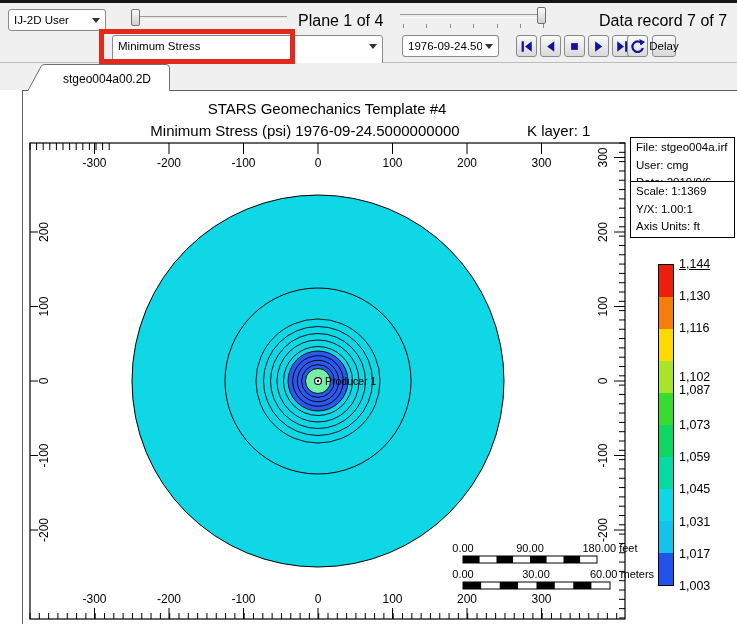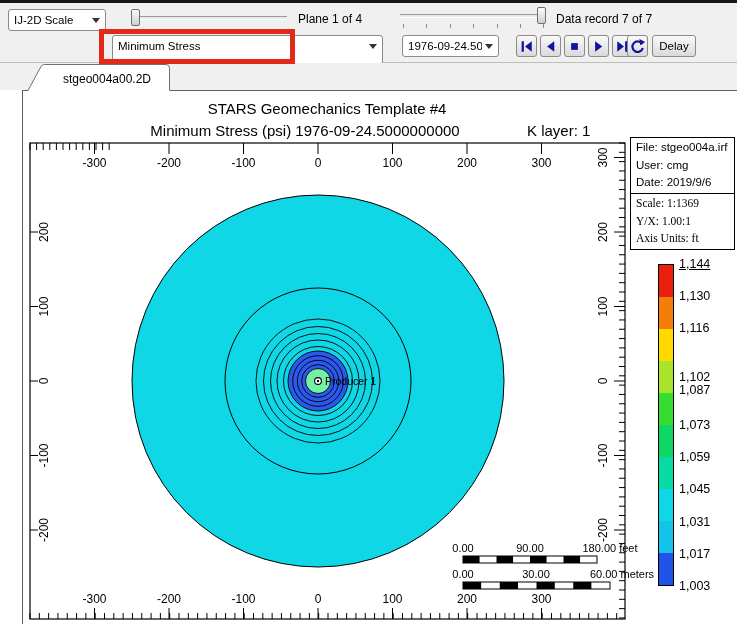--- a/index.html
+++ b/index.html
@@ -10,29 +10,29 @@
   
   #top-edge { left:0; top:0; width:737px; height:3px; background:#161616; }
 
   
   #toolbar { left:0; top:3px; width:737px; height:60px; background:#f0f0f0; border-bottom:1px solid #bdbdbd; }
   .combo { position:absolute; background:#ffffff; border:1px solid #8a8a8a; border-radius:3px;
     font-size:11.5px; color:#000; overflow:hidden; }
   .combo .ctext { position:absolute; left:5px; top:0; line-height:20px; white-space:nowrap; overflow:hidden; }
   .combo .arrow { position:absolute; right:5px; top:8px; width:0; height:0;
     border-left:4px solid transparent; border-right:4px solid transparent; border-top:5px solid #333; }
-  .tlabel { position:absolute; font-size:12px; color:#000; white-space:nowrap; }
+  .tlabel { position:absolute; font-size:16px; color:#000; white-space:nowrap; }
   .slider-track { position:absolute; height:4px; background:#e9e9e9; border-top:1px solid #9a9a9a; border-bottom:1px solid #fff; }
   .slider-handle { position:absolute; width:9px; height:17px; background:linear-gradient(#fbfbfb,#cfcfcf);
     border:1px solid #707070; border-radius:2px; }
   .stick { position:absolute; width:1px; height:4px; background:#8a8a8a; top:24px; }
   .tbtn { position:absolute; width:21px; height:22px; background:linear-gradient(#fafafa,#d9d9d9);
     border:1px solid #8a8a8a; border-radius:3px; display:flex; align-items:center; justify-content:center; }
   .tbtn svg { display:block; }
-  #delay-btn { width:44px; font-size:11.5px; color:#000; }
+  #delay-btn { width:24px; font-size:11.5px; color:#000; }
   #red-annotation { left:99px; top:29px; width:196px; height:35px; border:5px solid #e32a1a; z-index:60; pointer-events:none; }
 
   
   #tabstrip { left:0; top:63px; width:737px; height:27px; background:#f0f0f0; }
   
   #page { left:22px; top:90px; width:715px; height:534px; background:#ffffff;
     border-top:1px solid #5f5f5f; border-left:1px solid #5f5f5f; }
 
   
   .ptitle { position:absolute; font-size:15px; color:#000; white-space:nowrap; }
@@ -49,37 +49,37 @@
   text { font-family:"Liberation Sans","DejaVu Sans",sans-serif; }
 </style>
 </head>
 <body>
 
 <div class="abs" id="top-edge"></div>
 
 <div class="abs" id="toolbar">
 
   <div class="combo" style="left:8px; top:6px; width:98px; height:22px;">
-    <span class="ctext">IJ-2D Scale</span>
+    <span class="ctext">IJ-2D User</span>
     <span class="arrow"></span>
   </div>
   <div class="slider-track" style="left:133px; top:13px; width:154px;"></div>
   <div class="slider-handle" style="left:131px; top:6px;"></div>
   <div class="tlabel" style="left:298px; top:9px;">Plane 1 of 4</div>
 
   <div class="slider-track" style="left:400px; top:11px; width:146px;"></div>
   <div class="slider-handle" style="left:537px; top:4px;"></div>
   <div class="stick" style="left:403px; top:21px;"></div>
   <div class="stick" style="left:426px; top:21px;"></div>
   <div class="stick" style="left:450px; top:21px;"></div>
   <div class="stick" style="left:473px; top:21px;"></div>
   <div class="stick" style="left:497px; top:21px;"></div>
   <div class="stick" style="left:520px; top:21px;"></div>
   <div class="stick" style="left:543px; top:21px;"></div>
-  <div class="tlabel" style="left:556px; top:9px;">Data record 7 of 7</div>
+  <div class="tlabel" style="left:599px; top:9px;">Data record 7 of 7</div>
 
   <div class="combo" style="left:112px; top:32px; width:271px; height:30px;">
     <span class="ctext">Minimum Stress</span>
     <span class="arrow"></span>
   </div>
   <div class="combo" style="left:402px; top:32px; width:97px; height:22px;">
     <span class="ctext" style="width:74px;">1976-09-24.500</span>
     <span class="arrow"></span>
   </div>
 
@@ -134,21 +134,21 @@
 
 <div class="ptitle" style="left:22px; top:100px; width:610px; text-align:center;">STARS Geomechanics Template #4</div>
 <div class="ptitle" style="left:22px; top:122px; width:566px; text-align:center;">Minimum Stress (psi) 1976-09-24.5000000000</div>
 <div class="ptitle" style="left:527px; top:122px;">K layer: 1</div>
 
 <div class="infobox" style="top:137px; height:57px;">
   <div>File: stgeo004a.irf</div>
   <div>User:  cmg</div>
   <div>Date: 2019/9/6</div>
 </div>
-<div class="infobox" style="top:193px; height:57px;font-family:Liberation Serif, serif;">
+<div class="infobox" style="top:181px; height:57px;">
   <div>Scale: 1:1369</div>
   <div>Y/X: 1.00:1</div>
   <div>Axis Units: ft</div>
 </div>
 
 <div class="abs" id="colorbar">
     <div class="seg" style="height: 32px; background: rgb(236, 30, 13);"></div>
     <div class="seg" style="height: 32px; background: rgb(245, 125, 9);"></div>
     <div class="seg" style="height: 32px; background: rgb(255, 217, 0);"></div>
     <div class="seg" style="height: 32px; background: rgb(168, 228, 42);"></div>

